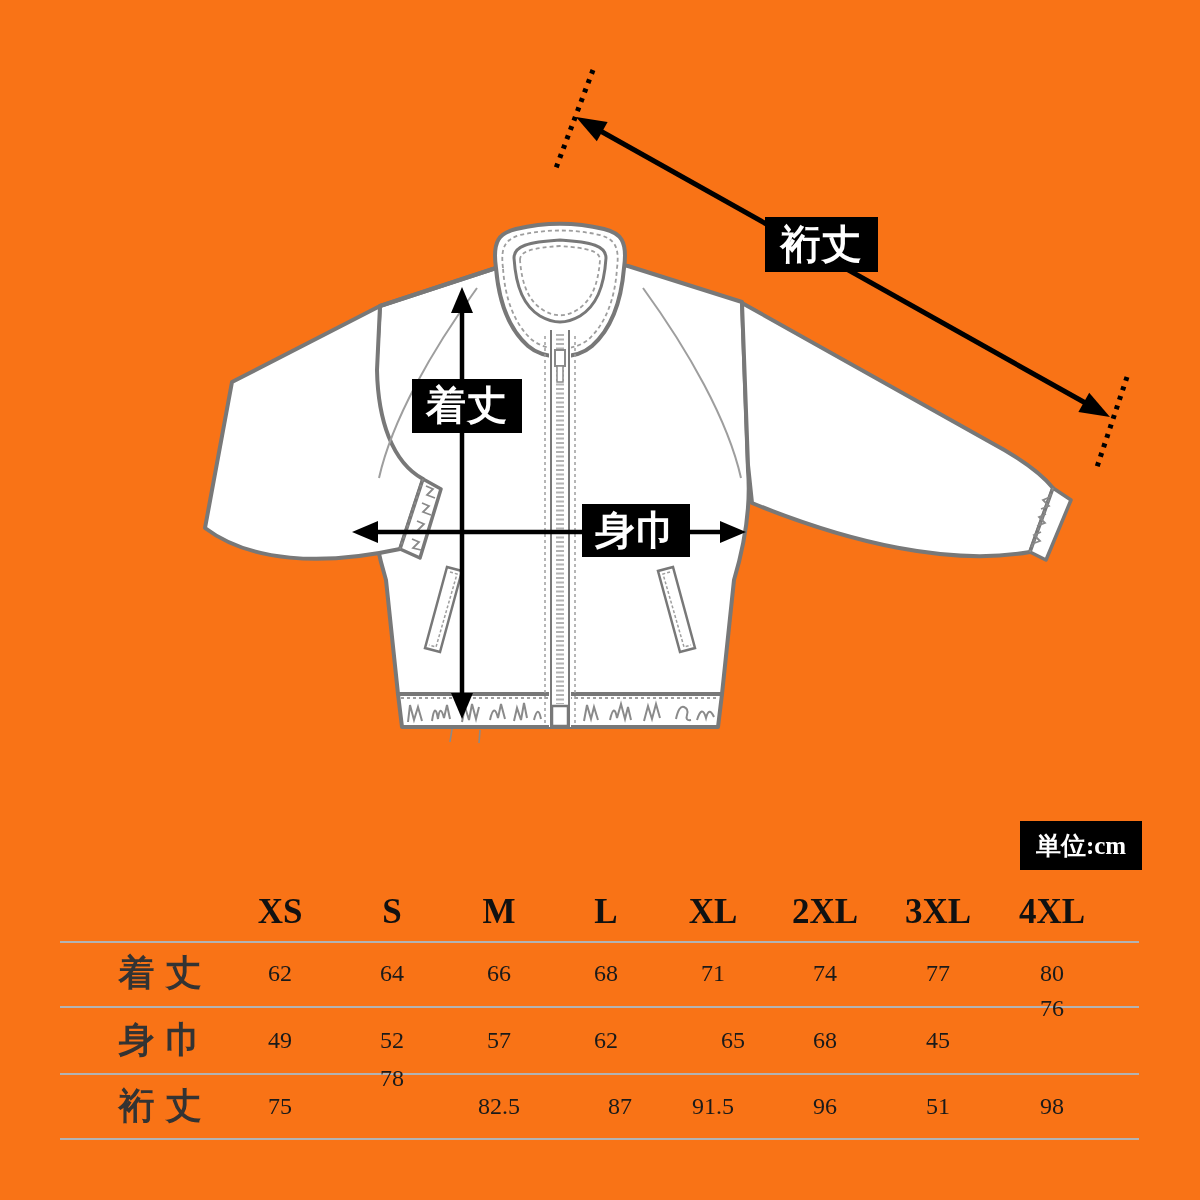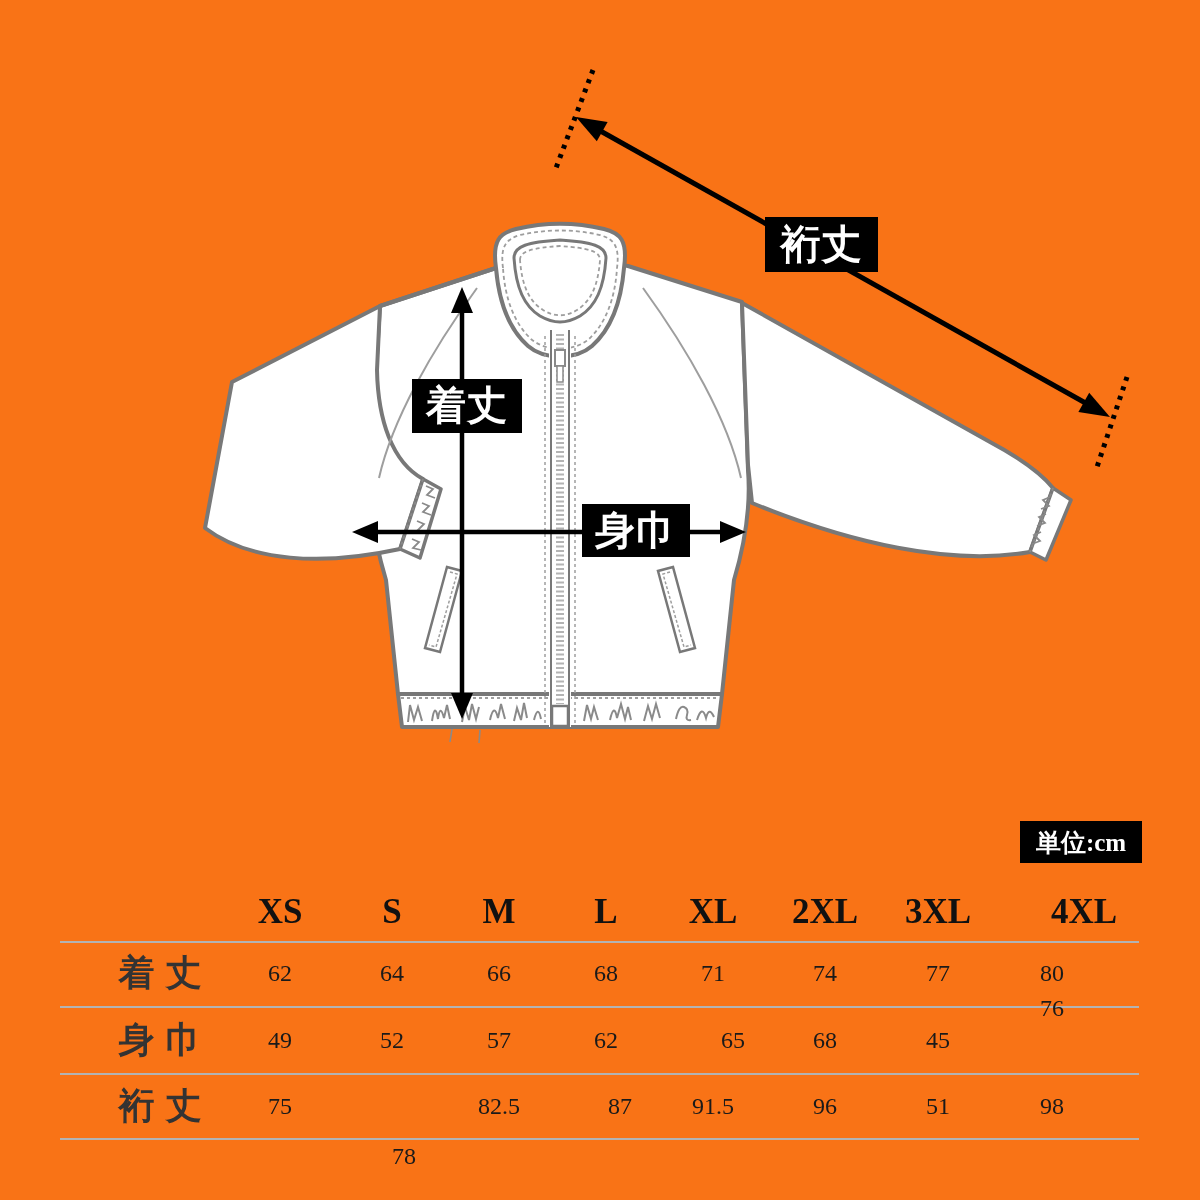--- a/index.html
+++ b/index.html
@@ -10,21 +10,21 @@
   }
   #jacket-svg{position:absolute;left:0;top:0;}
   .meas-label{
     position:absolute;background:#000;color:#fff;display:flex;align-items:center;justify-content:center;
     font-weight:bold;font-size:40px;line-height:1;letter-spacing:1px;
   }
   #label-yukitake{left:765px;top:217px;width:113px;height:55px;}
   #label-kitake{left:412px;top:379px;width:110px;height:54px;}
   #label-migoro{left:582px;top:504px;width:108px;height:53px;}
   #unit-badge{
-    position:absolute;left:1020px;top:821px;width:122px;height:42px;background:#000;color:#fff;
+    position:absolute;left:1020px;top:821px;width:122px;height:49px;background:#000;color:#fff;
     display:flex;align-items:center;justify-content:center;font-weight:bold;font-size:25px;line-height:1;
   }
   .tbl-line{position:absolute;left:60px;width:1079px;height:2px;background:#b3b3b3;}
   #line-1{top:941px;} #line-2{top:1006px;} #line-3{top:1073px;} #line-4{top:1138px;}
   .tbl-cell{
     position:absolute;transform:translate(-50%,-50%);white-space:nowrap;
     font-size:24px;color:#1a1a1a;line-height:1;
   }
   .tbl-head{font-weight:bold;font-size:35px;color:#111;}
   .tbl-rowlabel{font-weight:bold;font-size:36px;color:#333;letter-spacing:0.3em;padding-left:0.3em;}
@@ -140,42 +140,42 @@
     <div class="tbl-line" id="line-3"></div>
     <div class="tbl-line" id="line-4"></div>
 
   <div class="tbl-cell tbl-head" style="left: 280px; top: 911px;">XS</div>
       <div class="tbl-cell tbl-head" style="left: 392px; top: 911px;">S</div>
       <div class="tbl-cell tbl-head" style="left: 499px; top: 911px;">M</div>
       <div class="tbl-cell tbl-head" style="left: 606px; top: 911px;">L</div>
       <div class="tbl-cell tbl-head" style="left: 713px; top: 911px;">XL</div>
       <div class="tbl-cell tbl-head" style="left: 825px; top: 911px;">2XL</div>
       <div class="tbl-cell tbl-head" style="left: 938px; top: 911px;">3XL</div>
-      <div class="tbl-cell tbl-head" style="left: 1052px; top: 911px; margin-left: 32px;">4XL</div>
+      <div class="tbl-cell tbl-head" style="left: 1052px; top: 911px;">4XL</div>
       <div class="tbl-cell tbl-rowlabel" style="left: 160px; top: 973px;">着丈</div>
       <div class="tbl-cell " style="left: 280px; top: 973px;">62</div>
       <div class="tbl-cell " style="left: 392px; top: 973px;">64</div>
       <div class="tbl-cell " style="left: 499px; top: 973px;">66</div>
       <div class="tbl-cell " style="left: 606px; top: 973px;">68</div>
       <div class="tbl-cell " style="left: 713px; top: 973px;">71</div>
       <div class="tbl-cell " style="left: 825px; top: 973px;">74</div>
       <div class="tbl-cell " style="left: 938px; top: 973px;">77</div>
       <div class="tbl-cell " style="left: 1052px; top: 973px;">80</div>
       <div class="tbl-cell tbl-rowlabel" style="left: 160px; top: 1040px;">身巾</div>
       <div class="tbl-cell " style="left: 280px; top: 1040px;">49</div>
       <div class="tbl-cell " style="left: 392px; top: 1040px;">52</div>
       <div class="tbl-cell " style="left: 499px; top: 1040px;">57</div>
       <div class="tbl-cell " style="left: 606px; top: 1040px;">62</div>
       <div class="tbl-cell " style="left: 713px; top: 1040px; margin-left: 20px;">65</div>
       <div class="tbl-cell " style="left: 825px; top: 1040px;">68</div>
       <div class="tbl-cell " style="left: 938px; top: 1040px;">45</div>
       <div class="tbl-cell " style="left: 1052px; top: 1008px;">76</div>
       <div class="tbl-cell tbl-rowlabel" style="left: 160px; top: 1106px;">裄丈</div>
       <div class="tbl-cell " style="left: 280px; top: 1106px;">75</div>
-      <div class="tbl-cell " style="left: 392px; top: 1156px; margin-left: 12px;">78</div>
+      <div class="tbl-cell " style="left: 392px; top: 1078px;">78</div>
       <div class="tbl-cell " style="left: 499px; top: 1106px;">82.5</div>
       <div class="tbl-cell " style="left: 620px; top: 1106px;">87</div>
       <div class="tbl-cell " style="left: 713px; top: 1106px;">91.5</div>
       <div class="tbl-cell " style="left: 825px; top: 1106px;">96</div>
       <div class="tbl-cell " style="left: 938px; top: 1106px;">51</div>
       <div class="tbl-cell " style="left: 1052px; top: 1106px;">98</div>
     </div>
 
 </div>
 

